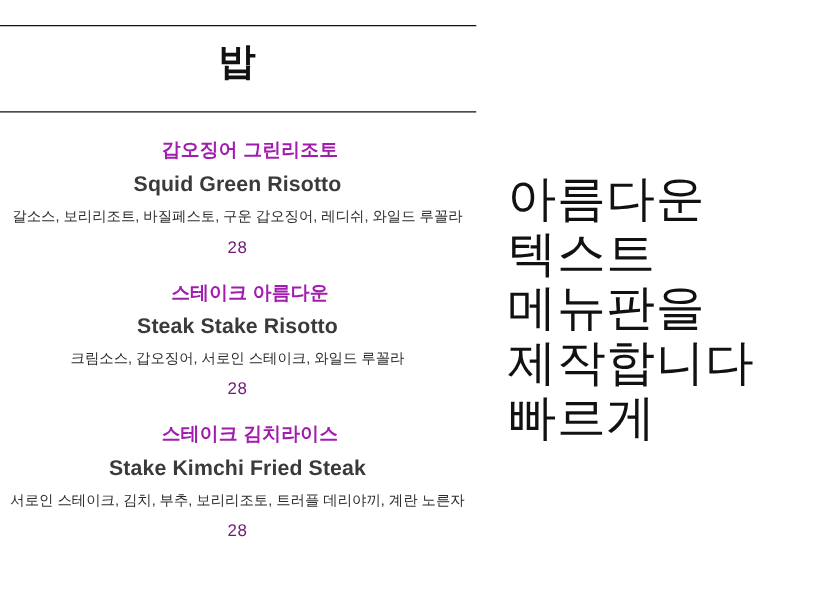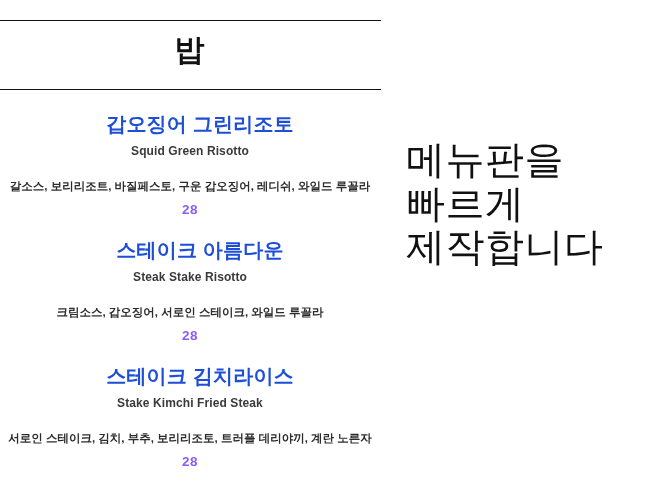--- a/index.html
+++ b/index.html
@@ -72,47 +72,46 @@
     top: 110px;
     width: 380px;
   }
 
   .item {
     width: 380px;
     text-align: center;
     margin-bottom: 19px;
   }
   .item-ko {
-    font-size: 20px;
+    font-size: 15px;
     font-weight: bold;
-    color: #1d4ed8;
+    color: #a21caf;
     letter-spacing: 0.2px;
     line-height: 1.45;
     margin-left: 20px;
   }
   .item-en {
-    font-size: 12px;
+    font-size: 17px;
     font-weight: bold;
     color: #3a3a3a;
     letter-spacing: 0.1px;
     margin-top: 4px;
     line-height: 1.4;
   }
   .item-desc {
     font-size: 11.5px;
     color: #2b2b2b;
-    margin-top: 18px;
+    margin-top: 6px;
     line-height: 1.4;
     white-space: nowrap;
-    font-weight: bold;
   }
   .item-price {
     font-size: 13.5px;
-    font-weight: bold;
-    color: #8b5cf6;
+    font-weight: normal;
+    color: #701a75;
     margin-top: 8px;
     letter-spacing: 0.5px;
   }
 
   
   .headline-panel {
     position: absolute;
     right: 0;
     top: 0;
     width: 260px;
@@ -162,18 +161,20 @@
         <div class="item-ko">스테이크 김치라이스</div>
         <div class="item-en">Stake Kimchi Fried Steak</div>
         <div class="item-desc">서로인 스테이크, 김치, 부추, 보리리조토, 트러플 데리야끼, 계란 노른자</div>
         <div class="item-price">28</div>
       </div>
 
     </div>
   </div>
 
   <div class="headline-panel">
+    <div class="headline-line">아름다운</div>
+    <div class="headline-line">텍스트</div>
     <div class="headline-line">메뉴판을</div>
+    <div class="headline-line">제작합니다</div>
     <div class="headline-line">빠르게</div>
-    <div class="headline-line">제작합니다</div>
   </div>
 
 </div>
 
 </body></html>

